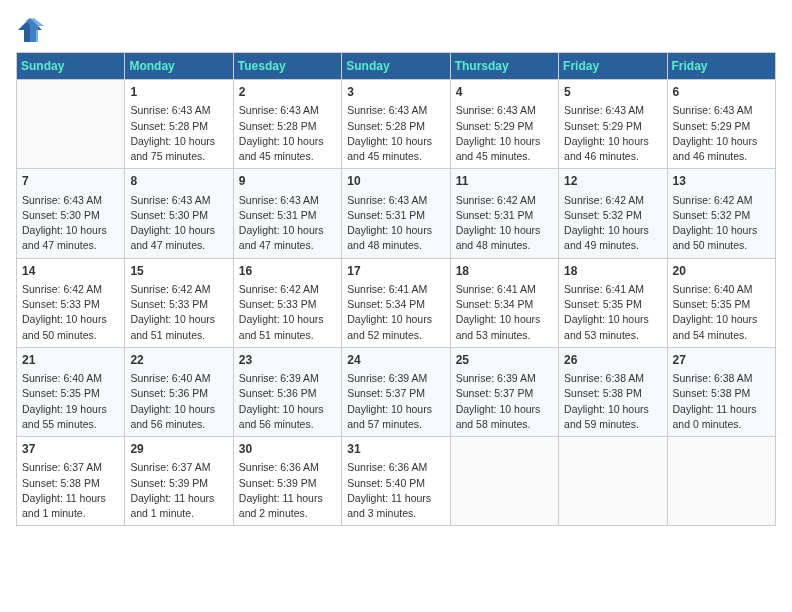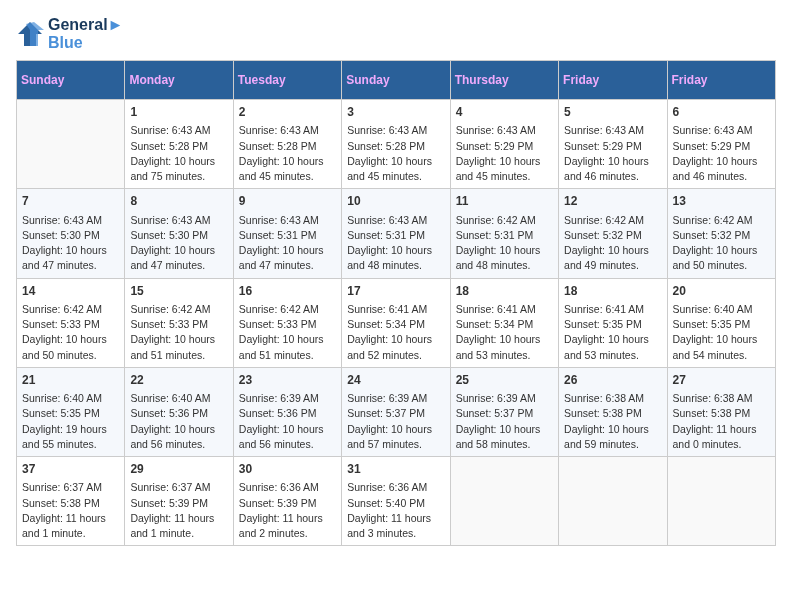--- a/index.html
+++ b/index.html
@@ -37,22 +37,22 @@
       font-size: 14px;
       color: #333;
     }
     table {
       width: 100%;
       border-collapse: collapse;
       font-size: 10.5px;
     }
     thead tr th {
       background-color: #2a6099;
-      color: #f0abfc;
-      padding: 12px 4px;
+      color: #5eead4;
+      padding: 6px 4px;
       text-align: left;
       font-size: 12px;
       font-weight: bold;
       border: 1px solid #ccc;
     }
     tbody tr td {
       border: 1px solid #ccc;
       padding: 4px 5px;
       vertical-align: top;
       width: 108px;
@@ -78,24 +78,20 @@
   </style>
 </head>
 <body>
 
 <div class="header">
   <div class="logo">
     <svg class="logo-icon" viewBox="0 0 28 28">
       <polygon points="14,2 26,14 20,14 20,26 8,26 8,14 2,14" fill="#2a6099"></polygon>
       <polygon points="18,2 28,10 22,10 22,26 14,26 14,10 10,4" fill="#4a90d9" opacity="0.7"></polygon>
     </svg>
-    <div>
-      <div style="font-size:16px;font-weight:bold;color:#1a3a5c;">General<span style="color:#4a90d9;">►</span></div>
-      <div style="font-size:16px;font-weight:bold;color:#4a90d9;">Blue</div>
-    </div>
   </div>
   <div class="title-section">
     <div class="month-title"></div>
     <div class="location"></div>
   </div>
 </div>
 
 <table>
   <thead>
     <tr>

